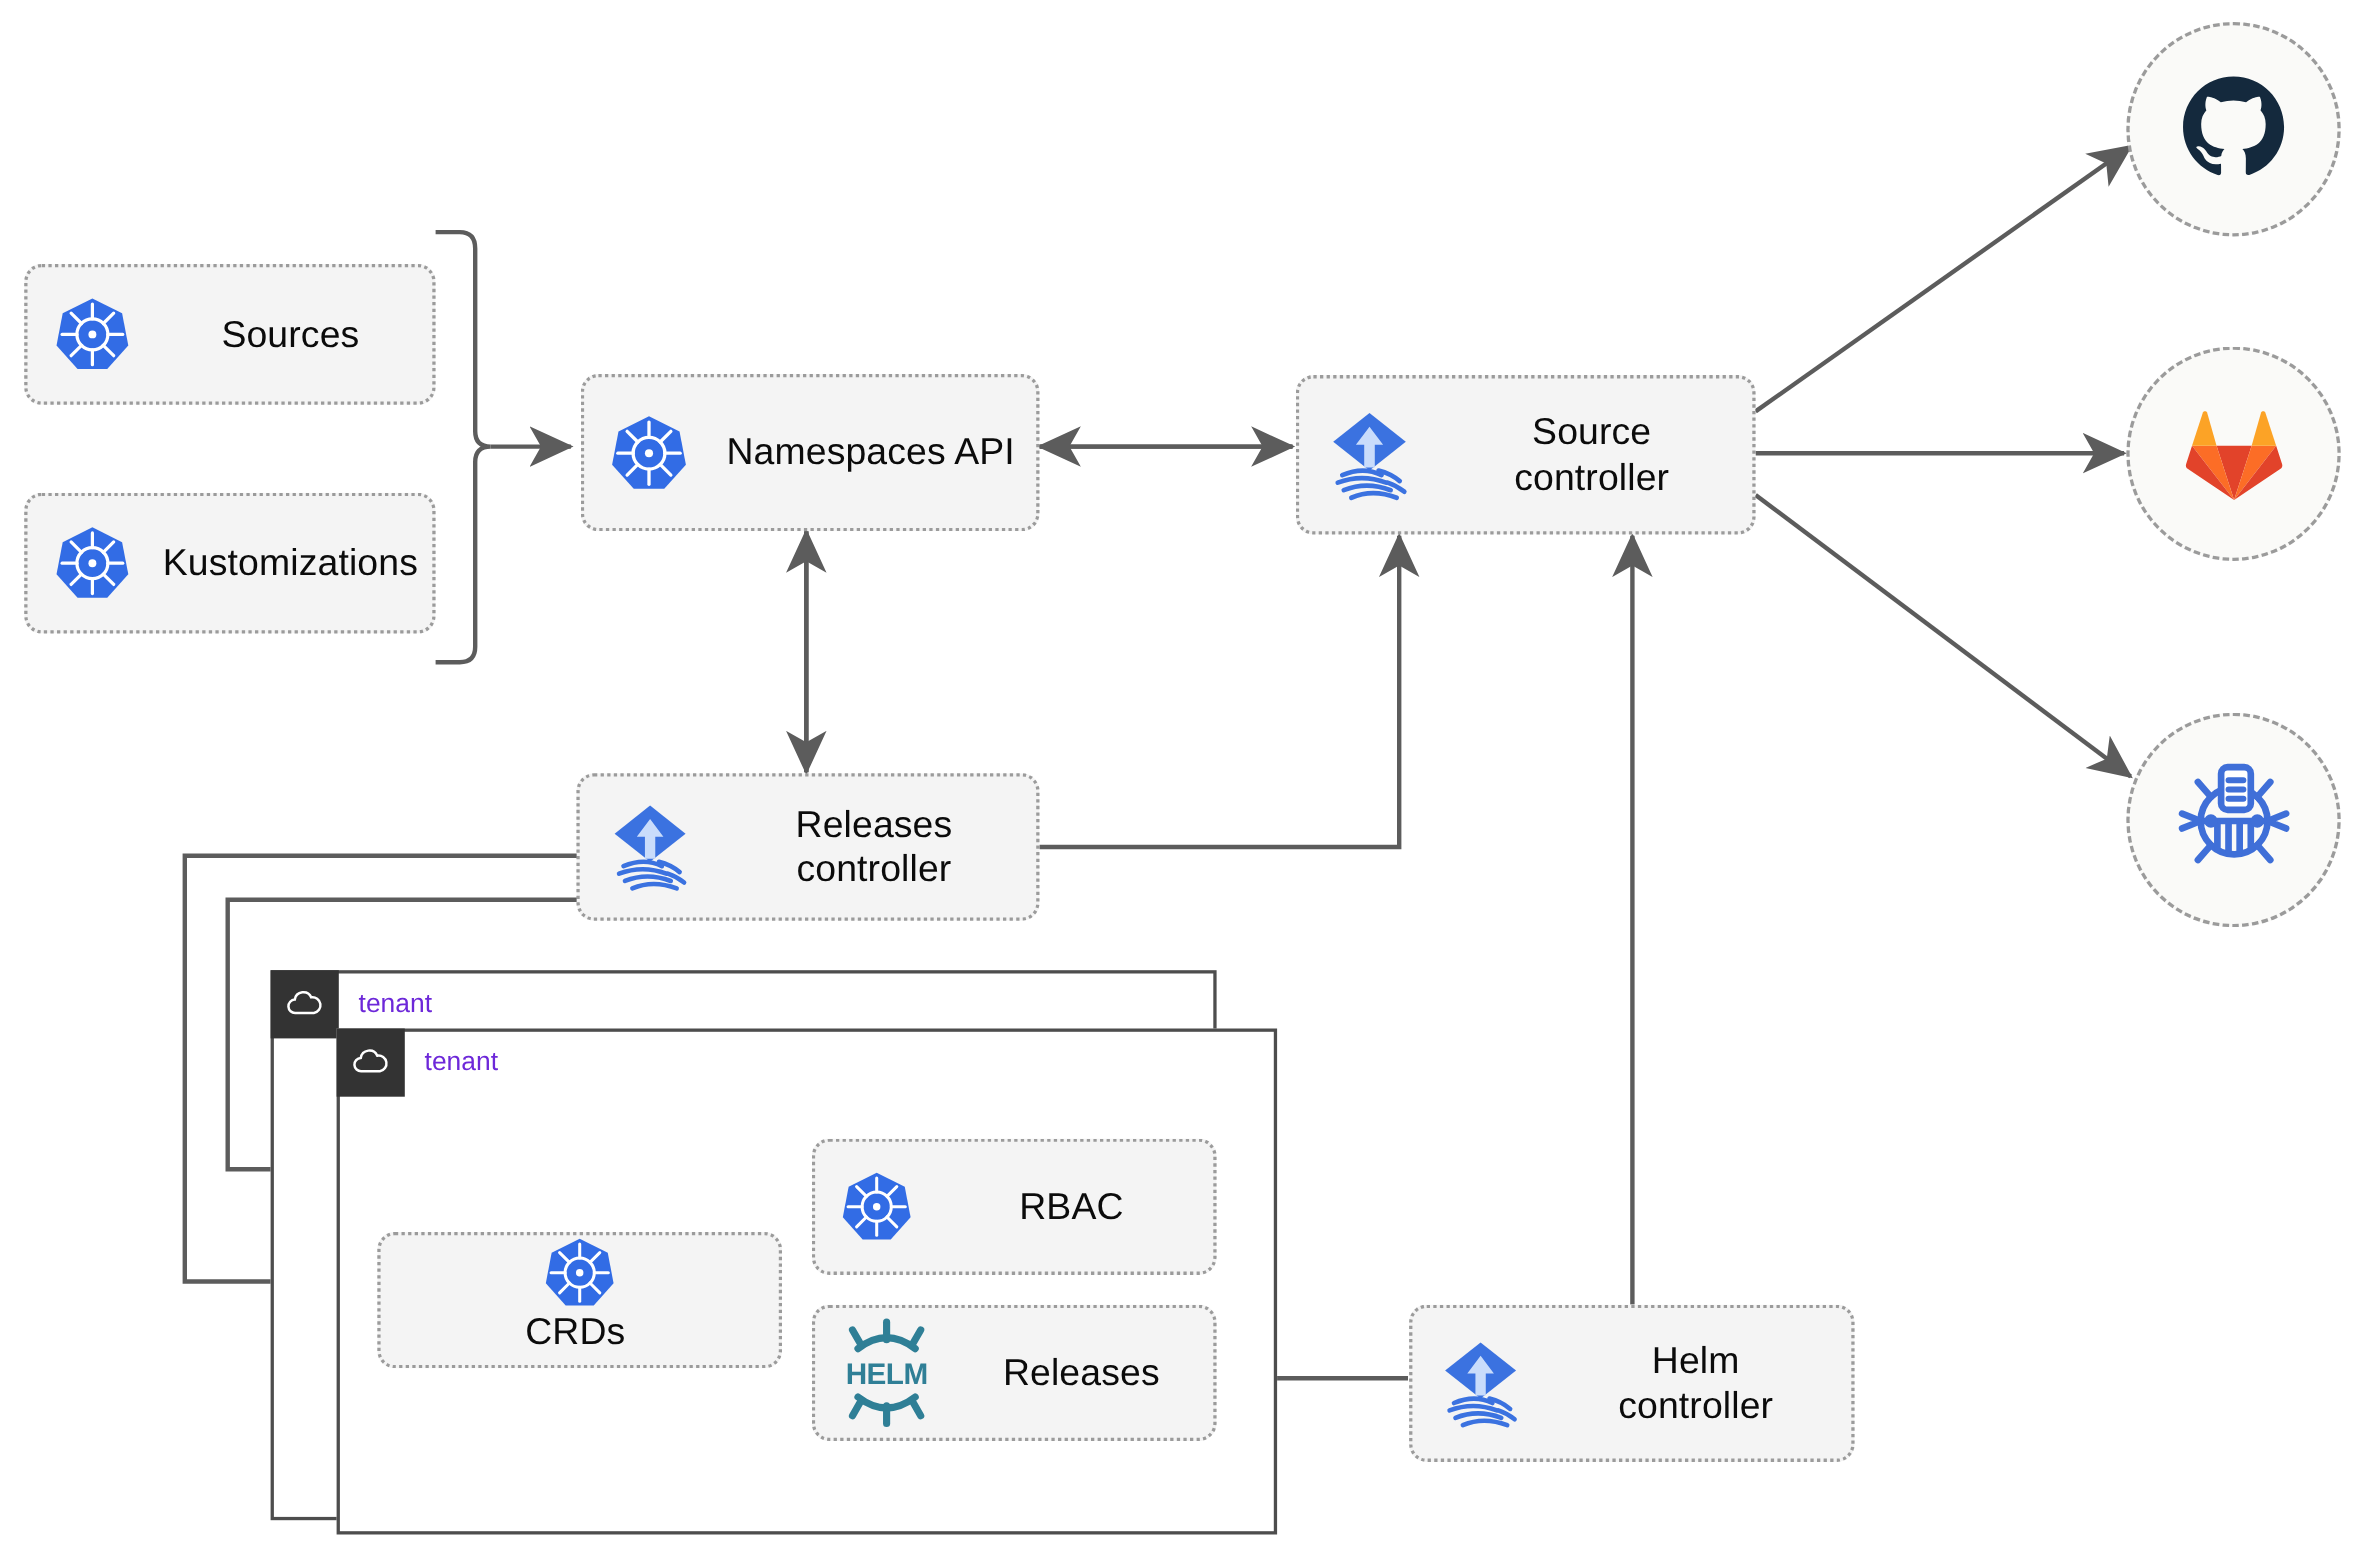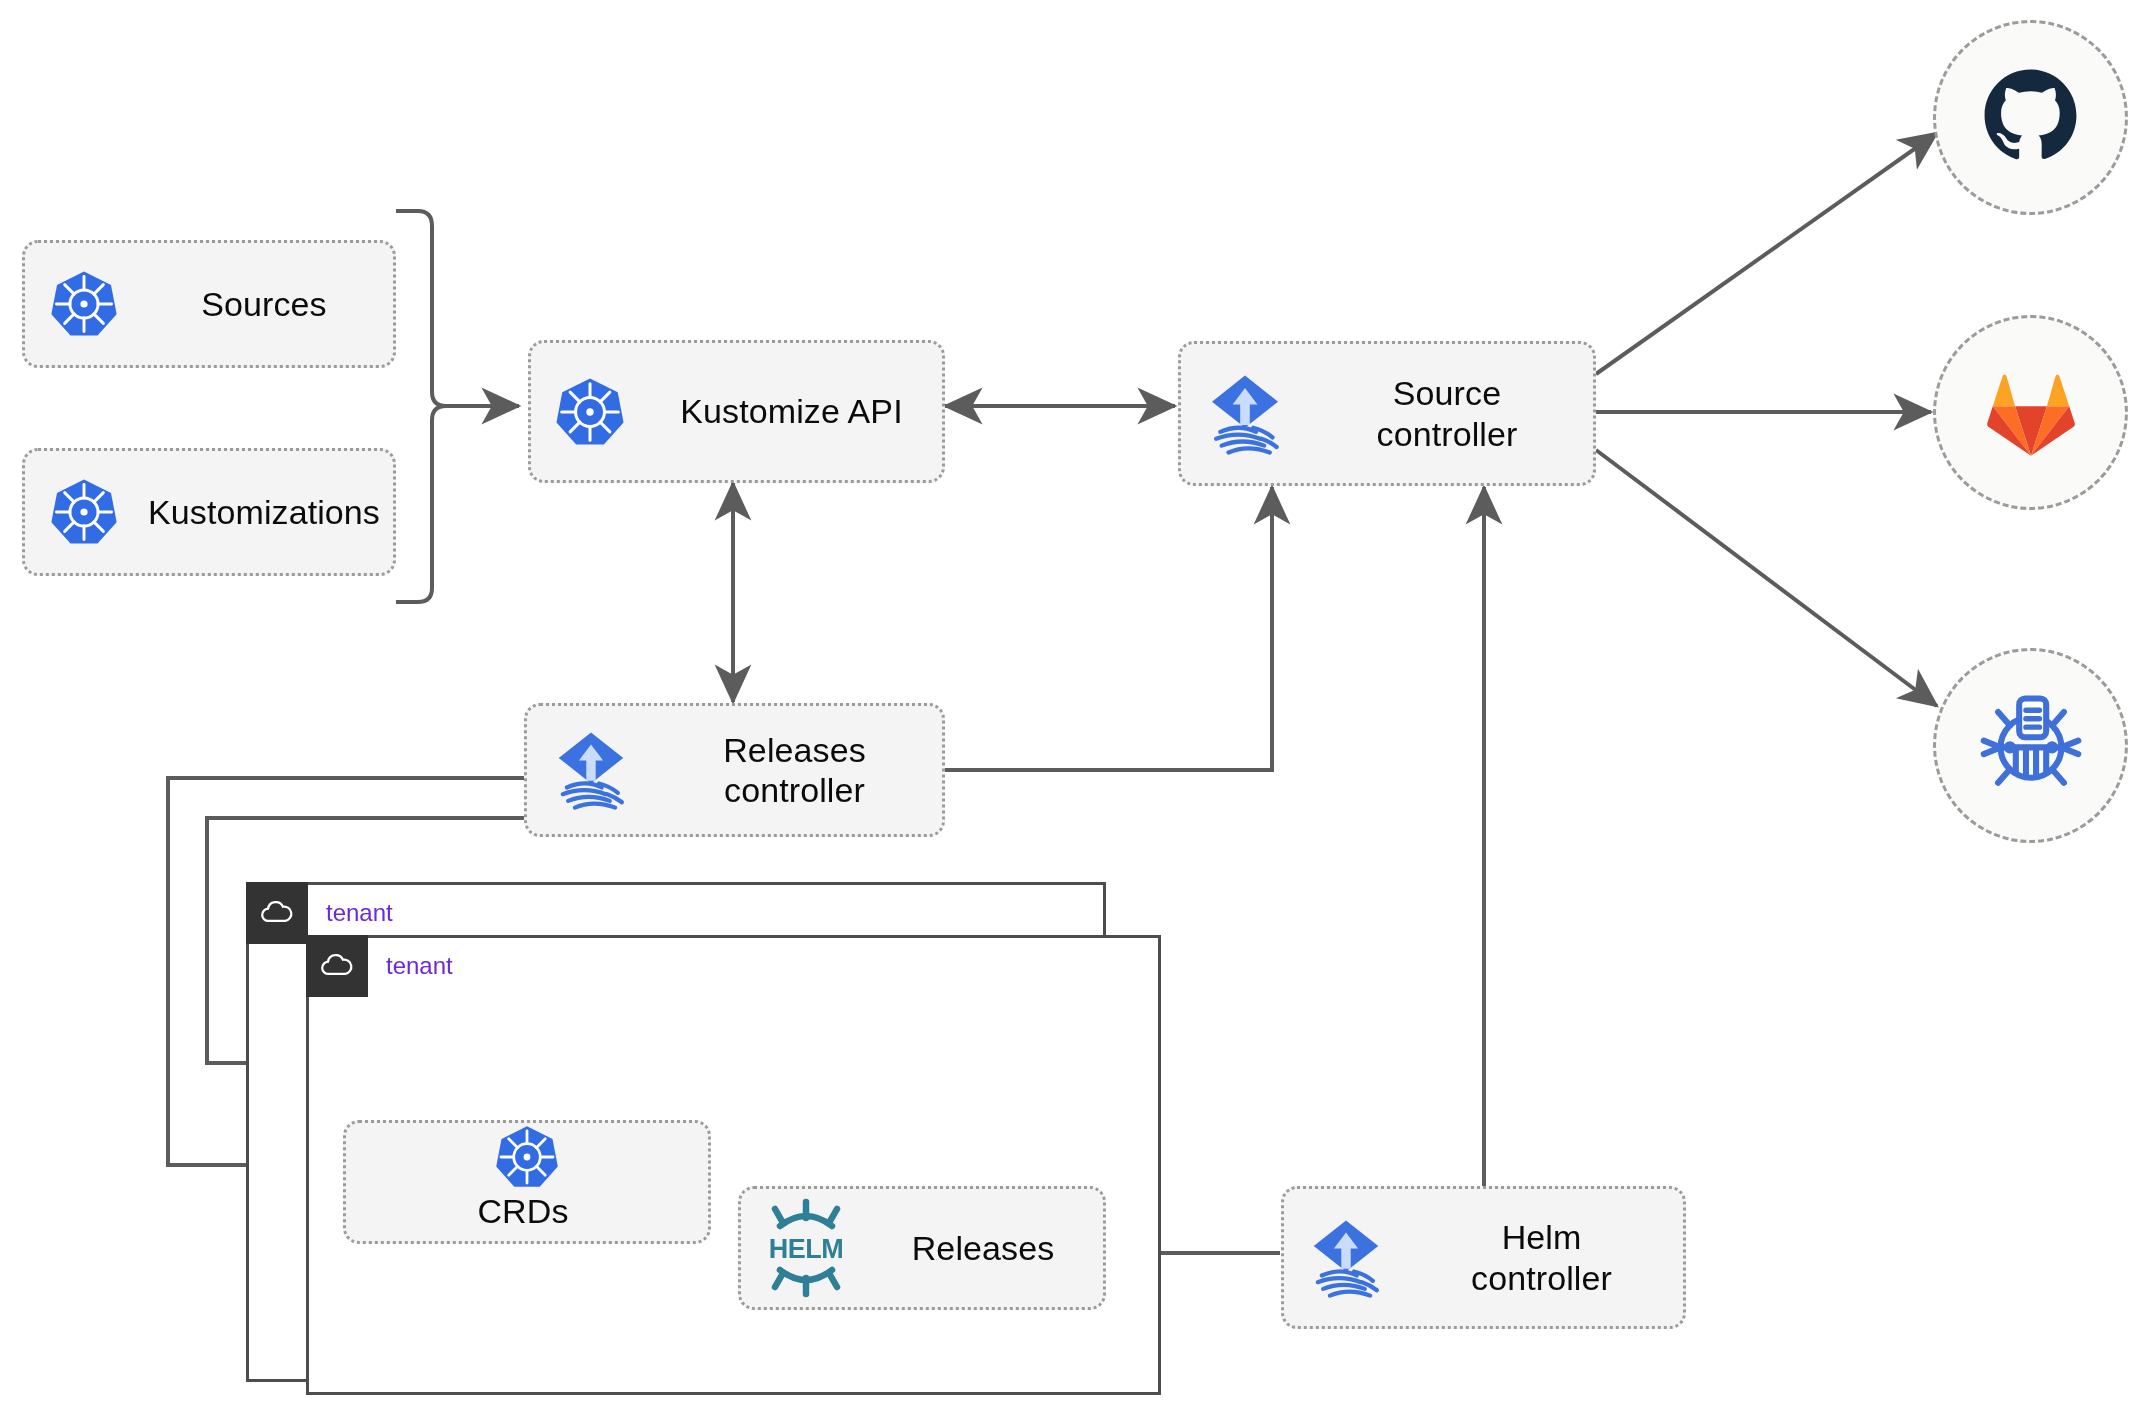--- a/index.html
+++ b/index.html
@@ -122,21 +122,21 @@
           <path d="M7.5 32 L19.5 32"></path>
             <path d="M44.5 32 L56.5 32"></path>
           <path d="M14.8 14.8 L23.2 23.2"></path>
             <path d="M40.8 40.8 L49.2 49.2"></path>
           <path d="M49.2 14.8 L40.8 23.2"></path>
             <path d="M23.2 40.8 L14.8 49.2"></path>
         </g>
         <circle cx="32" cy="32" r="3.2" fill="#ffffff"></circle>
       </svg>
     </span>
-    <span class="lbl">Kustomize API</span>
+    <span class="lbl">Namespaces API</span>
   </div>
 
   <div class="node" style="left:1178px;top:341px;width:418px;height:145px;">
     <span class="ico" style="width:128px;">
       <svg width="88" height="88" viewBox="0 0 64 64">
         <path d="M32 4 L56 23 L32 42 L8 23 Z" fill="#3b72e0"></path>
         <path d="M32 13 L41 25 L35.5 25 L35.5 40 L28.5 40 L28.5 25 L23 25 Z" fill="#c9dcfb"></path>
         <g stroke="#3b72e0" stroke-width="3.1" fill="none" stroke-linecap="round">
           <path d="M14 45 Q28 39 40 45"></path>
           <path d="M11 50 Q27 44 43 50"></path>
@@ -254,20 +254,40 @@
       <span class="tab">
         <svg width="36" height="36" viewBox="0 0 32 32">
           <path d="M8.5 23 a5.4 5.4 0 0 1 -.5 -10.8 a7 7 0 0 1 13.3 -1.8 a5.2 5.2 0 0 1 2.1 12.6 Z" fill="none" stroke="#ffffff" stroke-width="2"></path>
         </svg>
       </span>
       <span class="tname">tenant</span>
     </div>
   </div>
 
 
+  <div class="node" style="left:738px;top:1035px;width:368px;height:124px;">
+    <span class="ico" style="width:112px;">
+      <svg width="68" height="68" viewBox="0 0 64 64">
+        <path d="M32 3 L56 15 L61 41 L44 60 L20 60 L3 41 L8 15 Z" fill="#326ce5"></path>
+        <g fill="none" stroke="#ffffff" stroke-width="2.6" stroke-linecap="round">
+          <circle cx="32" cy="32" r="12.5"></circle>
+          <path d="M32 7.5 L32 19.5"></path>
+            <path d="M32 44.5 L32 56.5"></path>
+          <path d="M7.5 32 L19.5 32"></path>
+            <path d="M44.5 32 L56.5 32"></path>
+          <path d="M14.8 14.8 L23.2 23.2"></path>
+            <path d="M40.8 40.8 L49.2 49.2"></path>
+          <path d="M49.2 14.8 L40.8 23.2"></path>
+            <path d="M23.2 40.8 L14.8 49.2"></path>
+        </g>
+        <circle cx="32" cy="32" r="3.2" fill="#ffffff"></circle>
+      </svg>
+    </span>
+    <span class="lbl">RBAC</span>
+  </div>
 
   <div class="node" style="left:343px;top:1120px;width:368px;height:124px;flex-direction:column;">
     <span class="ico" style="width:112px;">
       <svg width="68" height="68" viewBox="0 0 64 64">
         <path d="M32 3 L56 15 L61 41 L44 60 L20 60 L3 41 L8 15 Z" fill="#326ce5"></path>
         <g fill="none" stroke="#ffffff" stroke-width="2.6" stroke-linecap="round">
           <circle cx="32" cy="32" r="12.5"></circle>
           <path d="M32 7.5 L32 19.5"></path>
             <path d="M32 44.5 L32 56.5"></path>
           <path d="M7.5 32 L19.5 32"></path>

